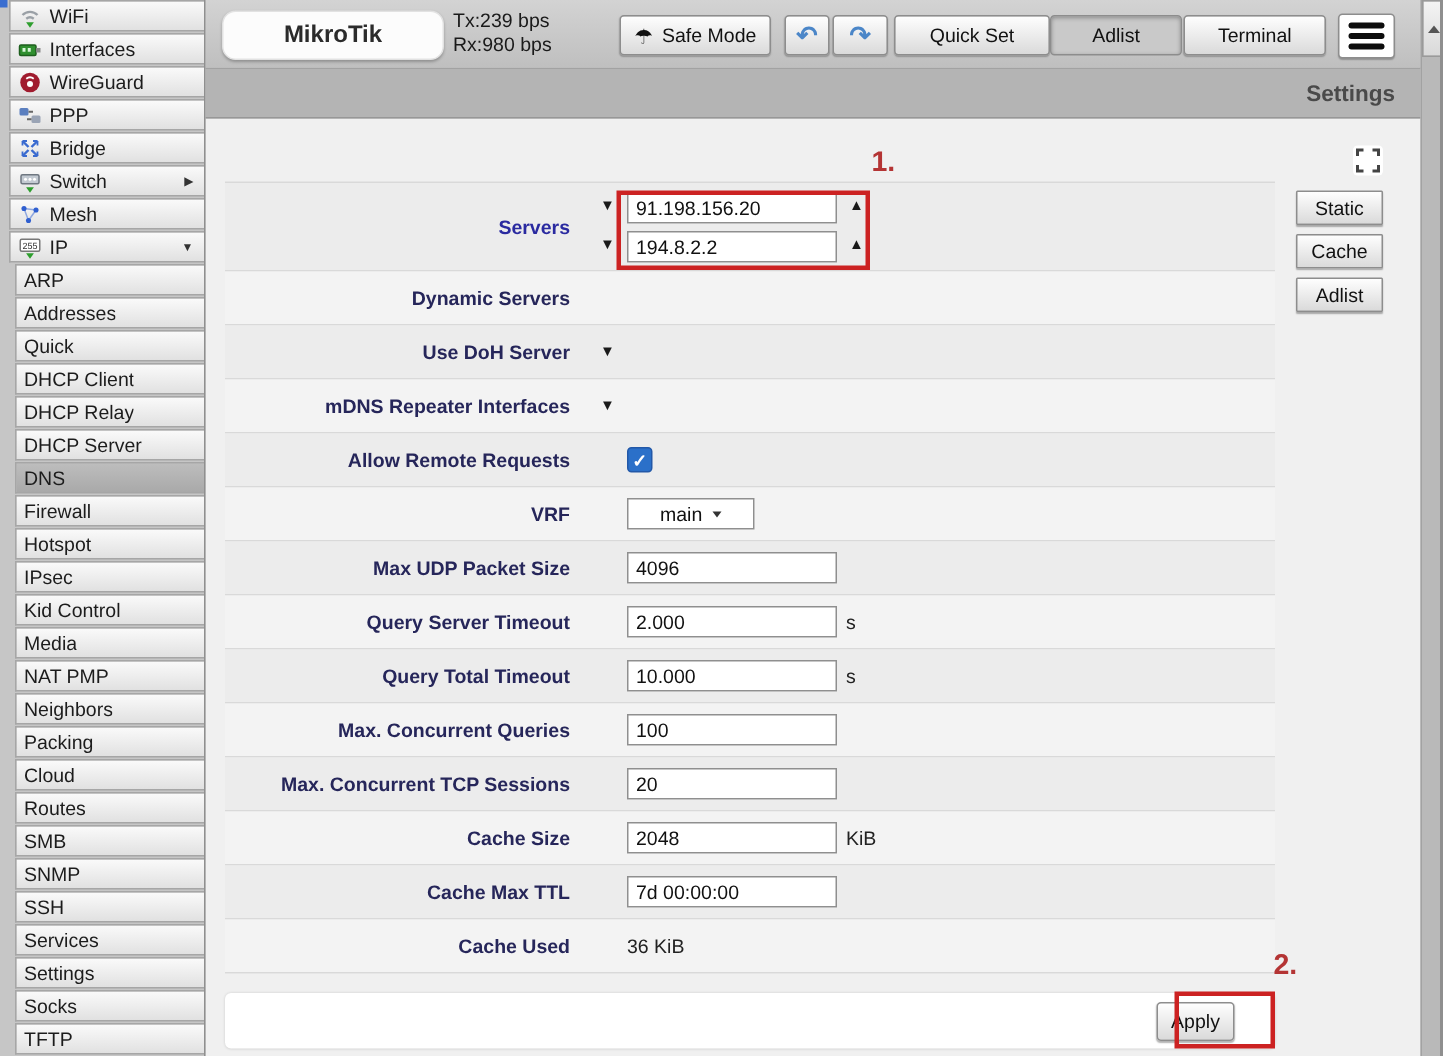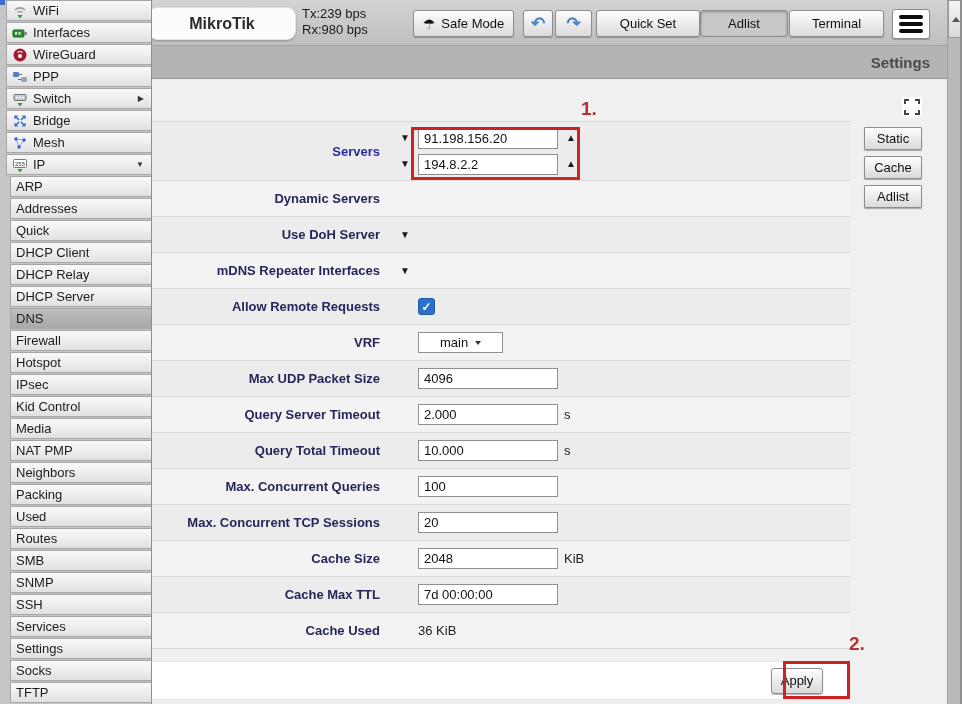--- a/index.html
+++ b/index.html
@@ -4,21 +4,21 @@
 <style>
   * { box-sizing: border-box; }
   html,body { margin:0; padding:0; }
   body {
     width:962px; height:704px; position:relative; overflow:hidden;
     font-family:"Liberation Sans", sans-serif; background:#f0f0f0;
     -webkit-font-smoothing:antialiased;
   }
   
   #sidebar {
-    position:absolute; left:0; top:0; width:152px; height:704px;
+    position:absolute; left:0; top:0; width:137px; height:704px;
     background:#c6c6c6; border-right:1px solid #8f8f8f; z-index:2;
   }
   .side-item {
     height:21px; margin:0 0 1px 6px; display:flex; align-items:center; gap:5px;
     padding:0 5px; background:linear-gradient(#fafafa,#e1e1e1);
     border:1px solid #a6a6a6; border-right:none;
     font-size:13px; color:#1c1c1c; cursor:pointer; white-space:nowrap;
   }
   .side-item.sub { margin-left:10px; }
   .side-item.active { background:linear-gradient(#bdbdbd,#a9a9a9); }
@@ -166,42 +166,42 @@
             <rect x="1" y="3" width="6" height="5" rx="1" fill="#5b7fbf"></rect>
             <rect x="9" y="8" width="6" height="5" rx="1" fill="#9aa4b5"></rect>
             <path d="M7 5.5h3M6 10.5h3" stroke="#666" stroke-width="1.2"></path>
           </svg>
         </span>
         <span class="slabel">PPP</span>
       </div>
       <div class="side-item">
         <span class="sicon">
           <svg width="16" height="16" viewBox="0 0 16 16">
+            <path d="M3 3l4 4M13 3l-4 4M3 13l4-4M13 13l-4-4" stroke="#3a6bd0" stroke-width="1.6"></path>
+            <path d="M3 3h3M3 3v3M13 3h-3M13 3v3M3 13h3M3 13v-3M13 13h-3M13 13v-3" stroke="#3a6bd0" stroke-width="1.2" fill="none"></path>
+          </svg>
+        </span>
+        <span class="slabel">Bridge</span>
+      </div>
+      <div class="side-item">
+        <span class="sicon">
+          <svg width="16" height="16" viewBox="0 0 16 16">
             <rect x="2" y="3.5" width="12" height="6" rx="1" fill="#c3cad2" stroke="#6e7680"></rect>
             <circle cx="5" cy="6.5" r="1" fill="#fff"></circle>
             <circle cx="8" cy="6.5" r="1" fill="#fff"></circle>
             <circle cx="11" cy="6.5" r="1" fill="#fff"></circle>
             <path d="M8 15.5l-2.6-3.6h5.2z" fill="#2e9e2e"></path>
           </svg>
         </span>
         <span class="slabel">Switch</span>
         <span class="sarrow">▶</span>
       </div>
       <div class="side-item">
         <span class="sicon">
           <svg width="16" height="16" viewBox="0 0 16 16">
-            <path d="M3 3l4 4M13 3l-4 4M3 13l4-4M13 13l-4-4" stroke="#3a6bd0" stroke-width="1.6"></path>
-            <path d="M3 3h3M3 3v3M13 3h-3M13 3v3M3 13h3M3 13v-3M13 13h-3M13 13v-3" stroke="#3a6bd0" stroke-width="1.2" fill="none"></path>
-          </svg>
-        </span>
-        <span class="slabel">Bridge</span>
-      </div>
-      <div class="side-item">
-        <span class="sicon">
-          <svg width="16" height="16" viewBox="0 0 16 16">
             <path d="M4 4l8 1M4 4l3 8M12 5l-5 7" stroke="#8fa8e0" stroke-width="1"></path>
             <circle cx="4" cy="4" r="1.7" fill="#2f5fd0"></circle>
             <circle cx="12" cy="5" r="1.7" fill="#2f5fd0"></circle>
             <circle cx="7" cy="12" r="1.7" fill="#2f5fd0"></circle>
           </svg>
         </span>
         <span class="slabel">Mesh</span>
       </div>
       <div class="side-item">
         <span class="sicon">
@@ -255,21 +255,21 @@
       <div class="side-item sub">
         <span class="slabel">NAT PMP</span>
       </div>
       <div class="side-item sub">
         <span class="slabel">Neighbors</span>
       </div>
       <div class="side-item sub">
         <span class="slabel">Packing</span>
       </div>
       <div class="side-item sub">
-        <span class="slabel">Used</span>
+        <span class="slabel">Cloud</span>
       </div>
       <div class="side-item sub">
         <span class="slabel">Routes</span>
       </div>
       <div class="side-item sub">
         <span class="slabel">SMB</span>
       </div>
       <div class="side-item sub">
         <span class="slabel">SNMP</span>
       </div>

